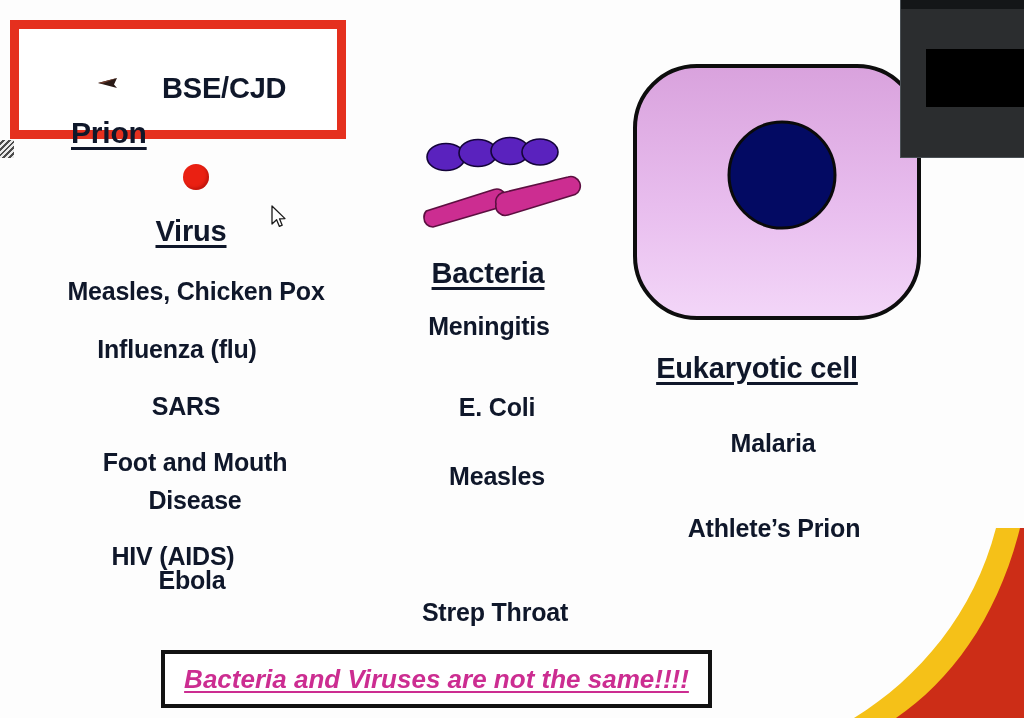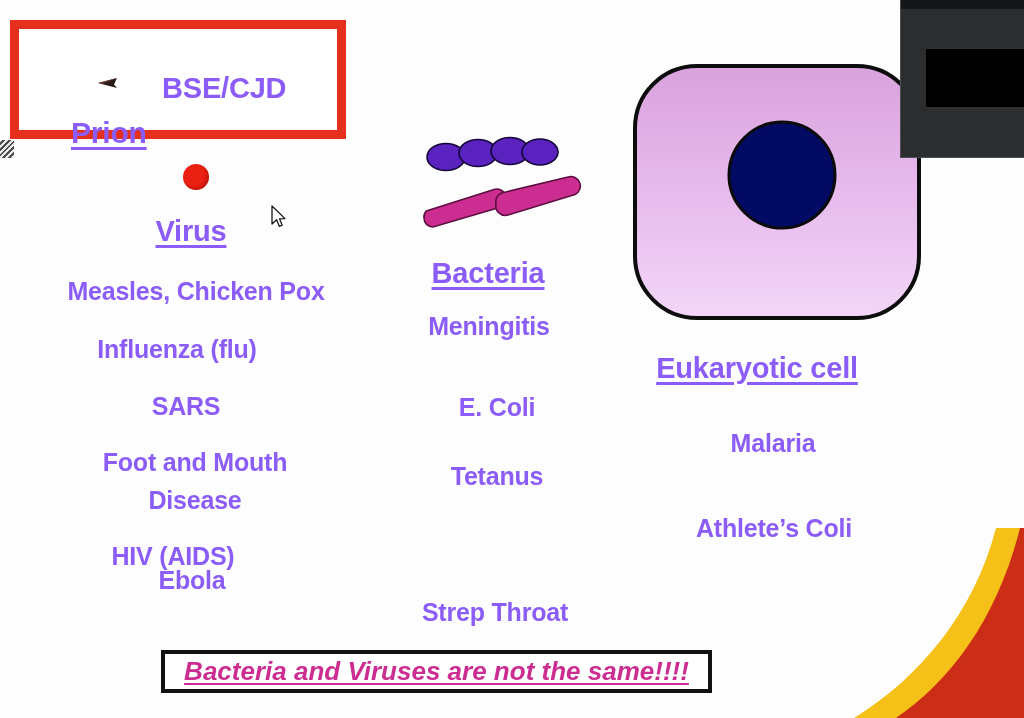--- a/index.html
+++ b/index.html
@@ -16,21 +16,21 @@
     position: relative;
     width: 1024px;
     height: 718px;
     background: #fdfdfd;
     overflow: hidden;
   }
 
   
   .txt {
     position: absolute;
-    color: #8b5cf6;
+    color: #0f172a;
     font-weight: bold;
     white-space: nowrap;
     letter-spacing: -0.2px;
   }
   .txt.center {
     transform: translateX(-50%);
     text-align: center;
   }
   .underline {
     text-decoration: underline;
@@ -151,21 +151,21 @@
     height: 190px;
     pointer-events: none;
   }
 
   
   #banner-box {
     position: absolute;
     left: 161px;
     top: 650px;
     width: 551px;
-    height: 43px;
+    height: 58px;
     border: 4px solid #121212;
     background: #ffffff;
     box-sizing: border-box;
     display: flex;
     align-items: center;
     justify-content: center;
   }
   #banner-text {
     font-family: "Liberation Sans", sans-serif;
     font-size: 26px;
@@ -243,42 +243,42 @@
                a9.5 9.5 0 0 1 -12 -11 Z"></path>
     </g>
   </svg>
 
   <div class="txt center col-head underline" style="left:488px; top:257px;">Bacteria</div>
 
   <div class="txt center col-item" style="left:489px; top:312px;">Meningitis</div>
 
   <div class="txt center col-item" style="left:497px; top:393px;">E. Coli</div>
 
-  <div class="txt center col-item" style="left:497px; top:462px;">Tetanus</div>
+  <div class="txt center col-item" style="left:497px; top:462px;">Measles</div>
 
 
   <div class="txt center col-item" style="left:495px; top:598px;">Strep Throat</div>
 
   <svg id="euk-cell" viewBox="0 0 290 258">
     <defs>
       <linearGradient id="cellgrad" x1="0" y1="0" x2="0" y2="1">
         <stop offset="0%" stop-color="#d9a2dd"></stop>
         <stop offset="55%" stop-color="#e8bdee"></stop>
         <stop offset="100%" stop-color="#f3d6f8"></stop>
       </linearGradient>
     </defs>
     <rect x="3" y="3" width="284" height="252" rx="62" ry="62" fill="url(#cellgrad)" stroke="#0d0d0d" stroke-width="4"></rect>
     <circle cx="150" cy="112" r="53" fill="#030a63" stroke="#0a0a0a" stroke-width="3"></circle>
   </svg>
 
   <div class="txt center col-head underline" style="left:757px; top:352px;">Eukaryotic cell</div>
 
   <div class="txt center col-item" style="left:773px; top:429px;">Malaria</div>
 
-  <div class="txt center col-item" style="left:774px; top:514px;">Athlete’s Coli</div>
+  <div class="txt center col-item" style="left:774px; top:514px;">Athlete’s Prion</div>
 
   <div id="banner-box">
     <span id="banner-text">Bacteria and Viruses are not the same!!!!</span>
   </div>
 
   <div id="webcam-overlay">
     <div id="webcam-inner"></div>
   </div>
   <div id="webcam-notch"></div>
 

